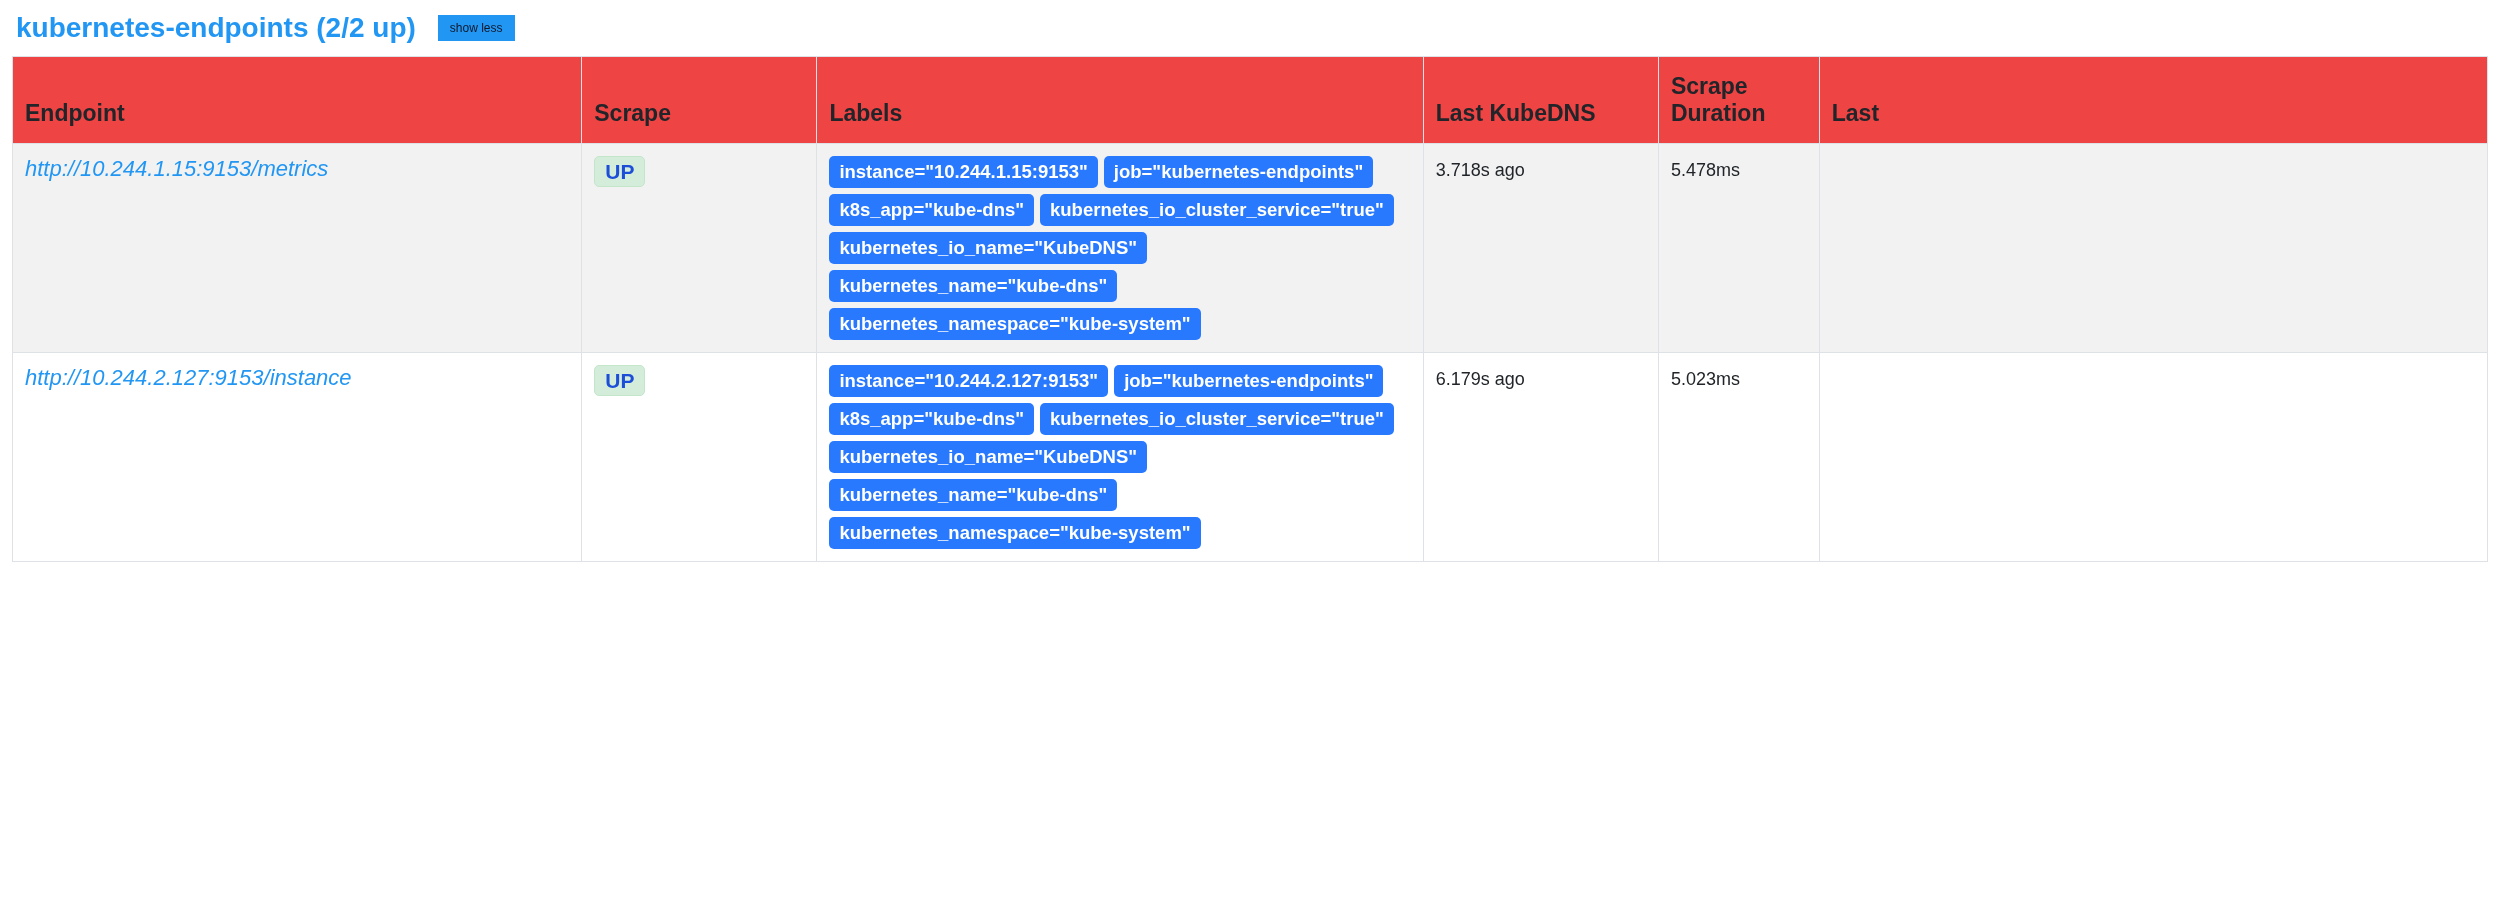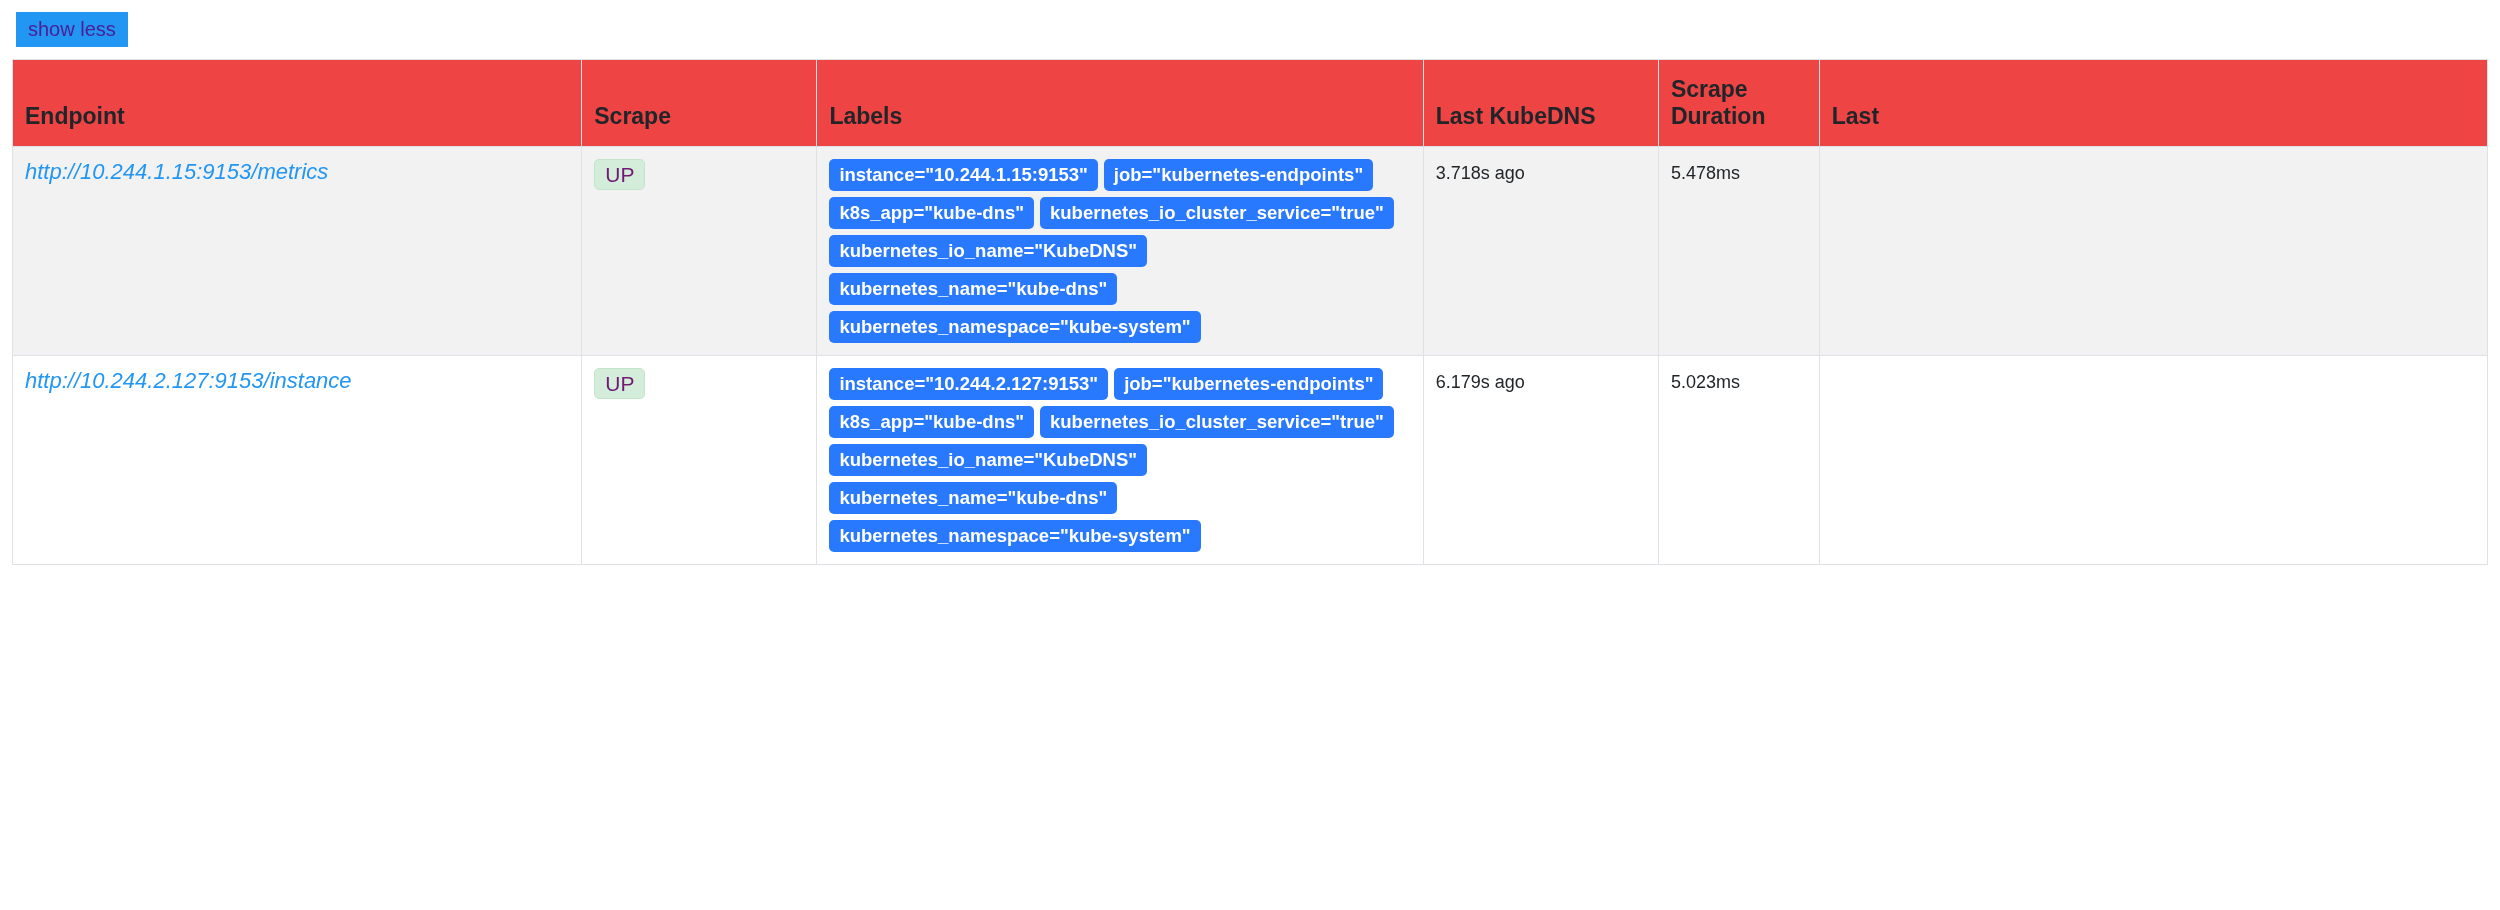--- a/index.html
+++ b/index.html
@@ -22,26 +22,27 @@
     }
     .title-link {
       color: #2196f3;
       font-weight: 700;
       font-size: 28px;
       text-decoration: none;
       margin-right: 10px;
     }
     .show-less-btn {
       background: #2196f3;
-      color: #4c1d95;
+      color: #0f172a;
       border: none;
-      font-size: 20px;
+      font-size: 12px;
       padding: 6px 12px;
       cursor: pointer;
       font-family: inherit;
+      margin-left: 12px;
     }
     table {
       border-collapse: collapse;
       width: 100%;
       table-layout: fixed;
     }
     th, td {
       border: 1px solid #dee2e6;
       padding: 12px 12px;
       text-align: left;
@@ -70,26 +71,27 @@
     .col-error    { width: 27%; }
     .endpoint-link {
       color: #2196f3;
       text-decoration: none;
       font-size: 22px;
       font-style: italic;
     }
     .state-badge {
       display: inline-block;
       background: #d4edda;
-      color: #701a75;
+      color: #1d4ed8;
       border: 1px solid #c3e6cb;
       border-radius: 5px;
       padding: 4px 10px;
       font-size: 21px;
       line-height: 1;
+      font-weight: bold;
     }
     .labels-wrap {
       display: flex;
       flex-wrap: wrap;
       gap: 6px;
       align-items: flex-start;
     }
     .label-chip {
       display: inline-block;
       background: #2979ff;
@@ -103,20 +105,21 @@
     }
     .cell-text {
       font-size: 18px;
       color: #212529;
     }
   </style>
 </head>
 <body>
 
 <div class="header-row">
+  <a href="#" class="title-link">kubernetes-endpoints (2/2 up)</a>
   <button class="show-less-btn">show less</button>
 </div>
 
 <table>
   <colgroup>
     <col class="col-endpoint">
     <col class="col-state">
     <col class="col-labels">
     <col class="col-last">
     <col class="col-dur">

